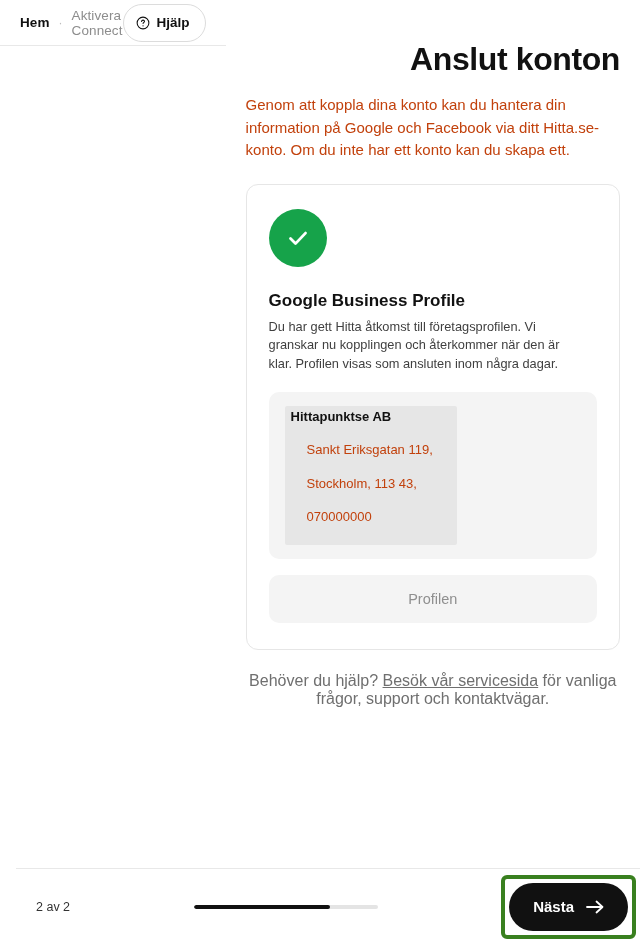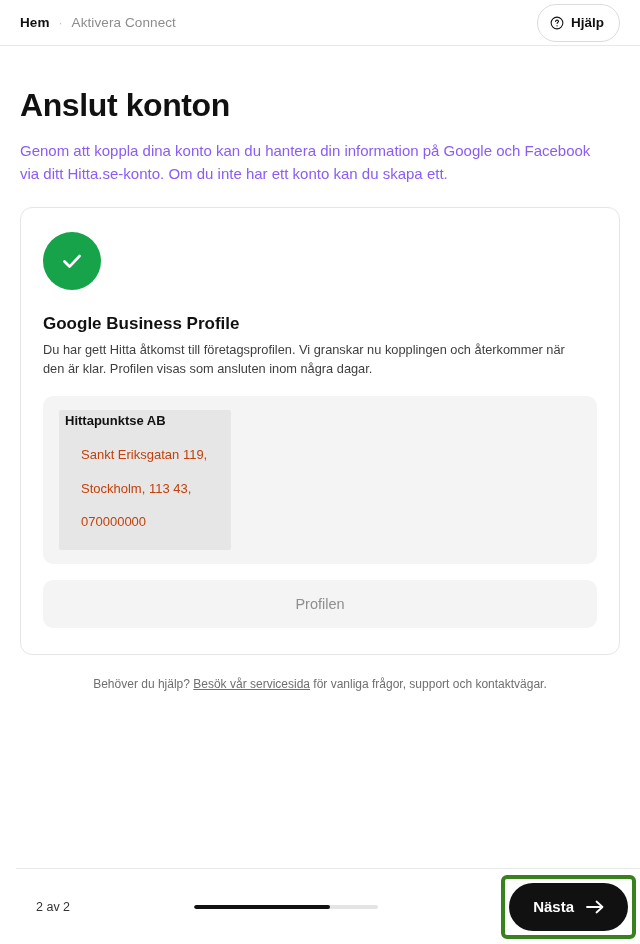--- a/index.html
+++ b/index.html
@@ -11,21 +11,21 @@
     background: #ffffff;
     font-family: "Liberation Sans", sans-serif;
     color: #111111;
     overflow: hidden;
   }
   .page {
     position: relative;
     width: 640px;
     height: 944px;
     display: flex;
-    flex-direction: column;
+    flex-direction: row;
   }
 
   
   .header {
     height: 46px;
     flex: 0 0 46px;
     border-bottom: 1px solid #e8e8e8;
     display: flex;
     align-items: center;
     padding: 0 20px;
@@ -78,25 +78,26 @@
     padding: 40px 20px 0 20px;
     overflow: hidden;
   }
   h1.title {
     font-size: 32px;
     line-height: 1.2;
     margin: 0 0 16px 0;
     font-weight: bold;
     letter-spacing: -0.4px;
     color: #111111;
+    text-align: right;
   }
   .intro {
     font-size: 15px;
     line-height: 1.5;
-    color: #8b5cf6;
+    color: #c2410c;
     margin: 0 8px 22px 0;
     max-width: 600px;
   }
 
   
   .card {
     border: 1px solid #e6e6e6;
     border-radius: 12px;
     padding: 24px 22px 26px 22px;
     background: #ffffff;
@@ -157,21 +158,21 @@
     background: #f4f4f4;
     color: #8f8f8f;
     font-size: 14.5px;
     font-family: "Liberation Sans", sans-serif;
     cursor: default;
   }
 
   
   .help-line {
     text-align: center;
-    font-size: 12px;
+    font-size: 16px;
     color: #6f6f6f;
     margin-top: 22px;
   }
   .help-line a {
     color: #6f6f6f;
     text-decoration: underline;
   }
 
   
   .footer {

